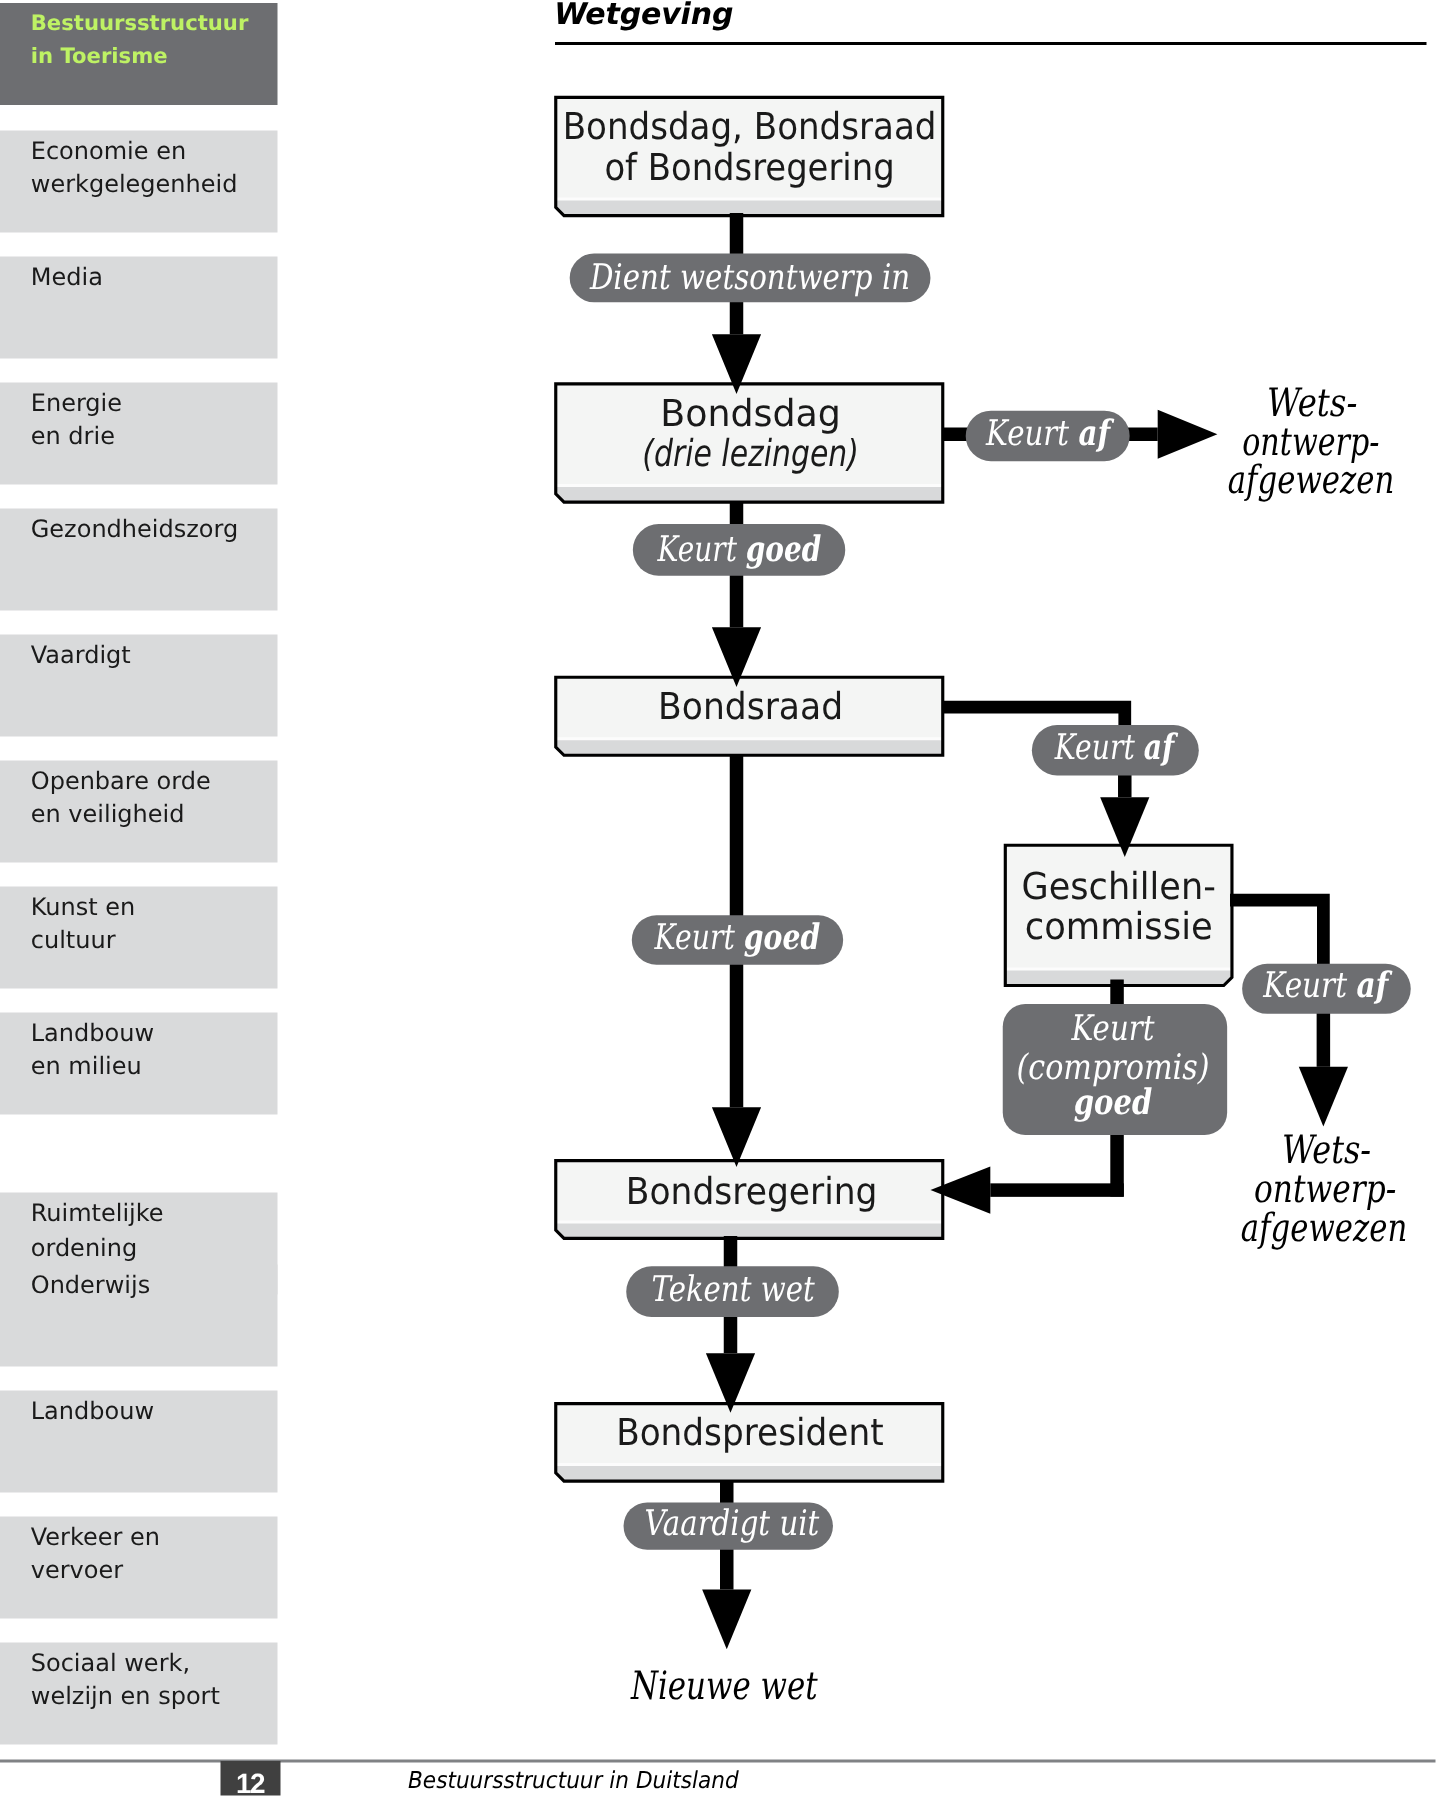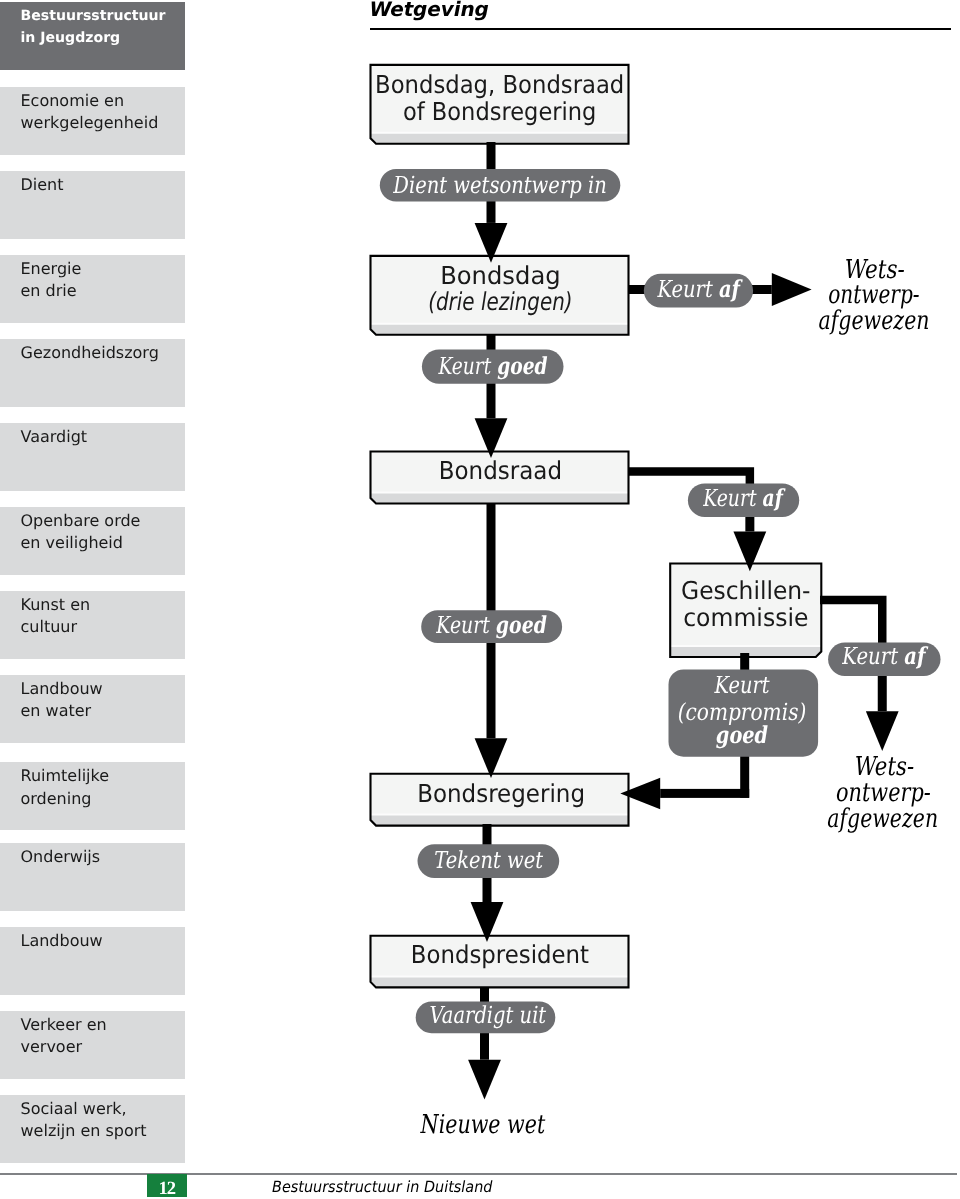--- a/index.html
+++ b/index.html
@@ -2,32 +2,32 @@
 <html><head>
 <meta charset="utf-8">
 <title>Wetgeving</title>
 <style>
   html,body{margin:0;padding:0;}
   body{width:960px;height:1199px;background:#fff;font-family:"DejaVu Sans",sans-serif;overflow:hidden;position:relative;-webkit-font-smoothing:antialiased;text-rendering:geometricPrecision;}
   #page{position:absolute;left:0;top:0;width:960px;height:1199px;}
 
   
   .side-item{position:absolute;left:0;width:185px;box-sizing:border-box;}
-  .side-head{background:#6d6e71;color:#ffffff;font-weight:bold;}
+  .side-head{background:#6d6e71;color:#bef264;font-weight:bold;}
   .side-head .side-label{font-size:14.1px;line-height:22.8px;top:2.5px;}
   .side-norm{background:#d9dadb;color:#1a1a1a;}
   .side-label{position:absolute;left:20.5px;right:0px;top:3px;font-size:16.0px;line-height:22.6px;}
 
   
   #title{position:absolute;left:369.5px;top:-4px;margin:0;font-family:"DejaVu Sans",sans-serif;font-style:italic;font-weight:bold;font-size:20px;line-height:26px;color:#000;letter-spacing:-0.1px;}
   #title-rule{position:absolute;left:370px;top:28px;width:581px;height:2px;background:#000;}
 
   
   #foot-rule{position:absolute;left:0;top:1173px;width:957px;height:1.6px;background:#808285;}
-  #pagenum{position:absolute;left:146.9px;top:1173.9px;width:40.6px;height:23.5px;background:#15803d;color:#fff;font-family:Liberation Serif, serif;font-weight:bold;font-style:normal;font-size:18.6px;text-align:center;line-height:29.5px;letter-spacing:-1.1px;text-indent:-1.1px;}
+  #pagenum{position:absolute;left:146.9px;top:1173.9px;width:40.6px;height:23.5px;background:#404040;color:#fff;font-family:Liberation Sans, sans-serif;font-weight:bold;font-style:normal;font-size:18.6px;text-align:center;line-height:29.5px;letter-spacing:-1.1px;text-indent:-1.1px;}
   #foottext{position:absolute;left:272.4px;top:1178px;font-family:"DejaVu Sans",sans-serif;font-style:italic;font-size:15.5px;line-height:18px;color:#000;transform:scaleX(0.93);transform-origin:left top;}
 
   
   #flow{position:absolute;left:0;top:0;width:960px;height:1199px;}
   .boxtext{font-family:"DejaVu Sans",sans-serif;font-size:24.7px;fill:#1a1a1a;}
   .boxtext.it{font-style:italic;}
   .pilltext{font-family:"DejaVu Serif",serif;font-style:italic;font-size:23.5px;fill:#fff;}
   .pilltext.b{font-weight:bold;}
   .freetext{font-family:"DejaVu Serif",serif;font-style:italic;font-size:26px;fill:#000;}
   .ink{fill:#000;}
@@ -38,47 +38,47 @@
   .pill{fill:#6d6e71;}
   .pilltext .b{font-weight:bold;}
 </style>
 </head>
 <body>
 
 <div id="page">
 
   <nav id="sidebar">
       <div class="side-item side-head" style="top:2px;height:68px">
-        <div class="side-label"><span>Bestuursstructuur</span><br><span>in Jeugdzorg</span></div>
+        <div class="side-label"><span>Bestuursstructuur</span><br><span>in Toerisme</span></div>
       </div>
       <div class="side-item side-norm" style="top:86.5px;height:68px">
         <div class="side-label"><span>Economie en</span><br><span>werkgelegenheid</span></div>
       </div>
       <div class="side-item side-norm" style="top:170.5px;height:68px">
-        <div class="side-label"><span>Dient</span></div>
+        <div class="side-label"><span>Media</span></div>
       </div>
       <div class="side-item side-norm" style="top:254.5px;height:68px">
         <div class="side-label"><span>Energie</span><br><span>en drie</span></div>
       </div>
       <div class="side-item side-norm" style="top:338.5px;height:68px">
         <div class="side-label"><span>Gezondheidszorg</span></div>
       </div>
       <div class="side-item side-norm" style="top:422.5px;height:68px">
         <div class="side-label"><span>Vaardigt</span></div>
       </div>
       <div class="side-item side-norm" style="top:506.5px;height:68px">
         <div class="side-label"><span>Openbare orde</span><br><span>en veiligheid</span></div>
       </div>
       <div class="side-item side-norm" style="top:590.5px;height:68px">
         <div class="side-label"><span>Kunst en</span><br><span>cultuur</span></div>
       </div>
       <div class="side-item side-norm" style="top:674.5px;height:68px">
-        <div class="side-label"><span>Landbouw</span><br><span>en water</span></div>
-      </div>
-      <div class="side-item side-norm" style="top:762px;height:68px">
+        <div class="side-label"><span>Landbouw</span><br><span>en milieu</span></div>
+      </div>
+      <div class="side-item side-norm" style="top:795px;height:68px">
         <div class="side-label"><span>Ruimtelijke</span><br><span>ordening</span></div>
       </div>
       <div class="side-item side-norm" style="top:842.5px;height:68px">
         <div class="side-label"><span>Onderwijs</span></div>
       </div>
       <div class="side-item side-norm" style="top:926.5px;height:68px">
         <div class="side-label"><span>Landbouw</span></div>
       </div>
       <div class="side-item side-norm" style="top:1010.5px;height:68px">
         <div class="side-label"><span>Verkeer en</span><br><span>vervoer</span></div>

